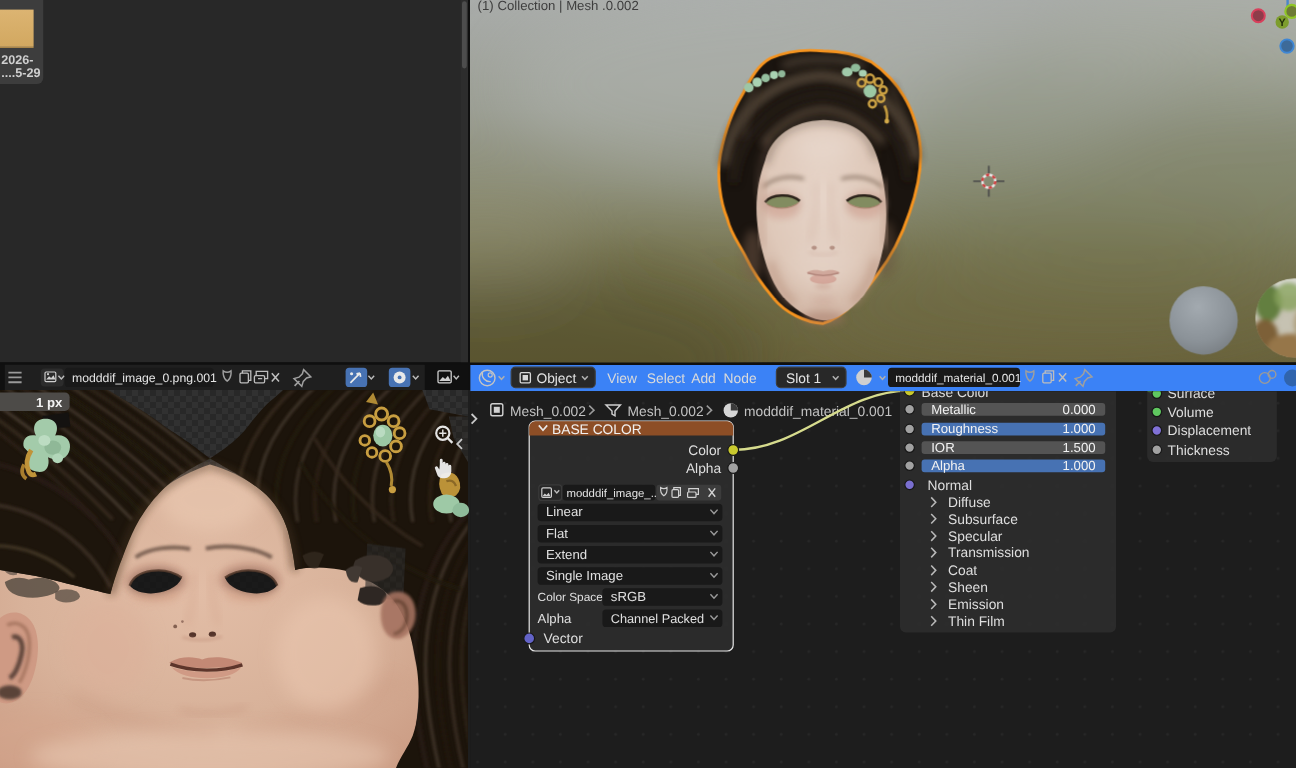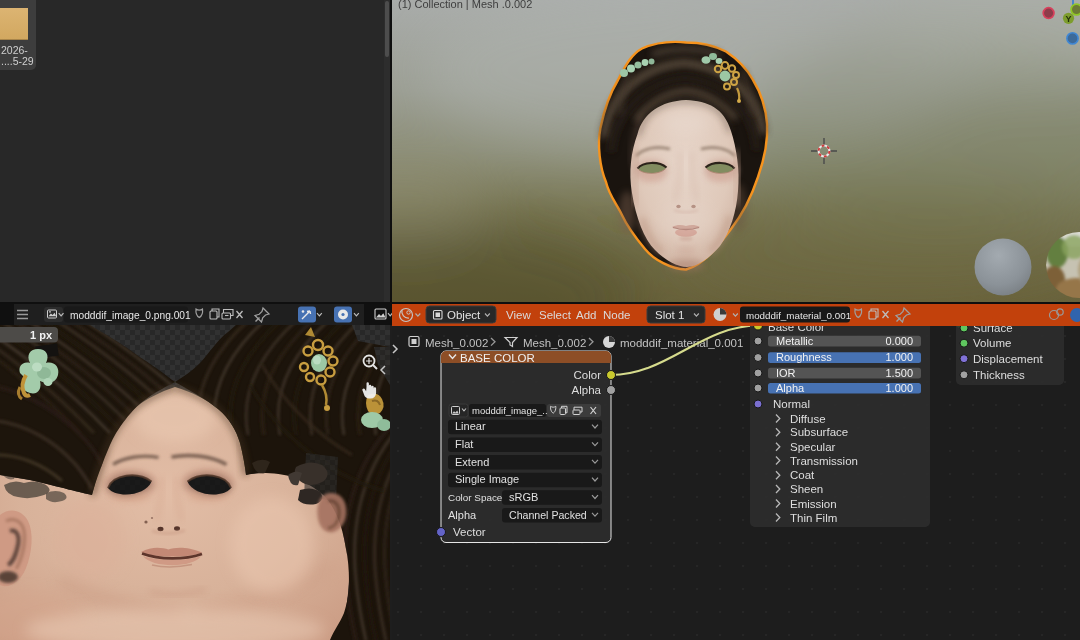--- a/index.html
+++ b/index.html
@@ -1,24 +1,24 @@
 <!DOCTYPE html>
 <html><head>
 <meta charset="utf-8">
 <style>
   html,body{margin:0;padding:0;background:#101010;width:1080px;height:640px;overflow:hidden;
     font-family:"Liberation Sans",sans-serif;}
   .abs{position:absolute;}
   #stage{position:relative;width:1080px;height:640px;background:#101010;}
   
-  #files{left:0;top:0;width:390px;height:302px;background:#282828;}
+  #files{left:0;top:0;width:390px;height:302px;background:#282828;font-weight:bold;}
   #vp{left:390px;top:0;width:690px;height:302px;}
-  #imghdr{left:14px;top:304px;width:350px;height:21px;background:#1f1f1f;}
+  #imghdr{left:4px;top:304px;width:350px;height:21px;background:#1f1f1f;}
   #imgc{left:0;top:325px;width:390px;height:315px;background:#1e1e1e;padding-left:44px;}
-  #nodehdr{left:392px;top:304px;width:688px;height:22px;background:#c2410c;}
+  #nodehdr{left:392px;top:304px;width:688px;height:22px;background:#3b82f6;}
   #nodec{left:392px;top:326px;width:688px;height:314px;background:#1d1d1d;}
   .gapv{left:390px;top:0;width:2px;height:640px;background:#0f0f0f;}
   .gaph{left:0;top:302px;width:1080px;height:2px;background:#0f0f0f;}
 </style>
 </head>
 <body>
 <div id="stage">
   <div class="abs" id="files">
     <div class="abs" style="left:-10px;top:-8px;width:46px;height:78px;background:#3d3d3d;border-radius:5px;"></div>
     <div class="abs" style="left:0;top:8px;width:28px;height:31px;background:linear-gradient(#dcb472,#d2a860);box-shadow:0 1px 0 #a8854a;"></div>

